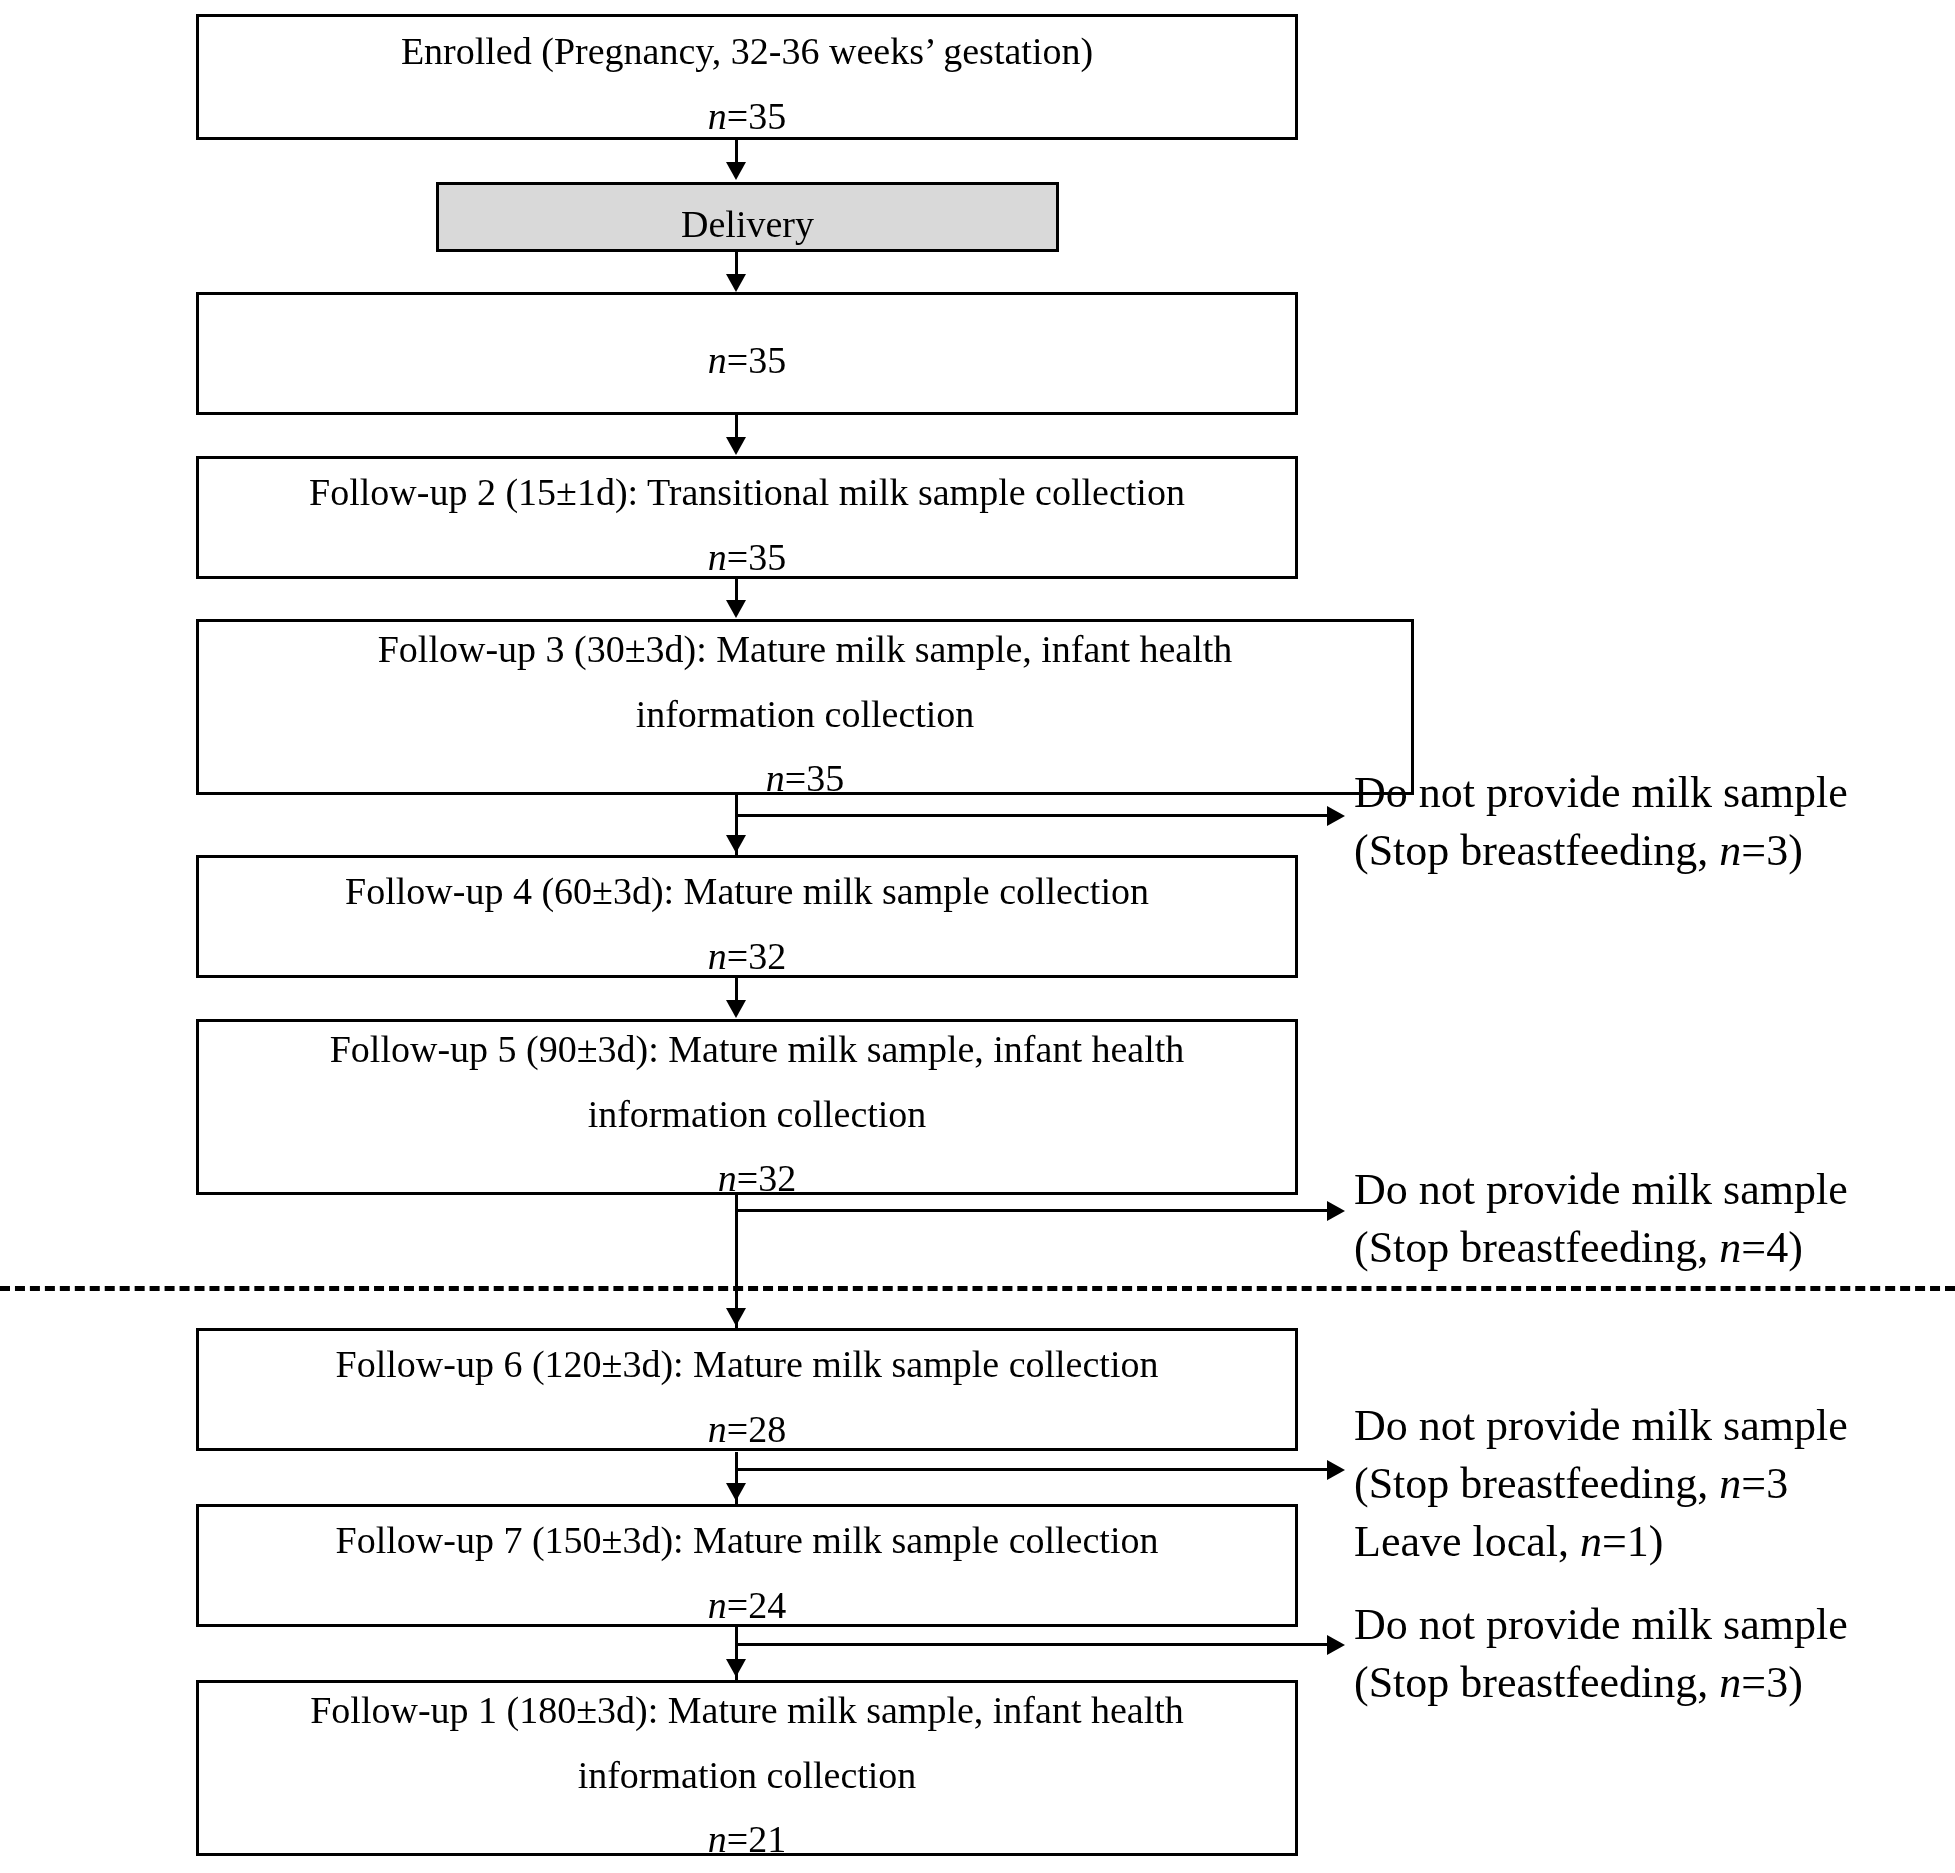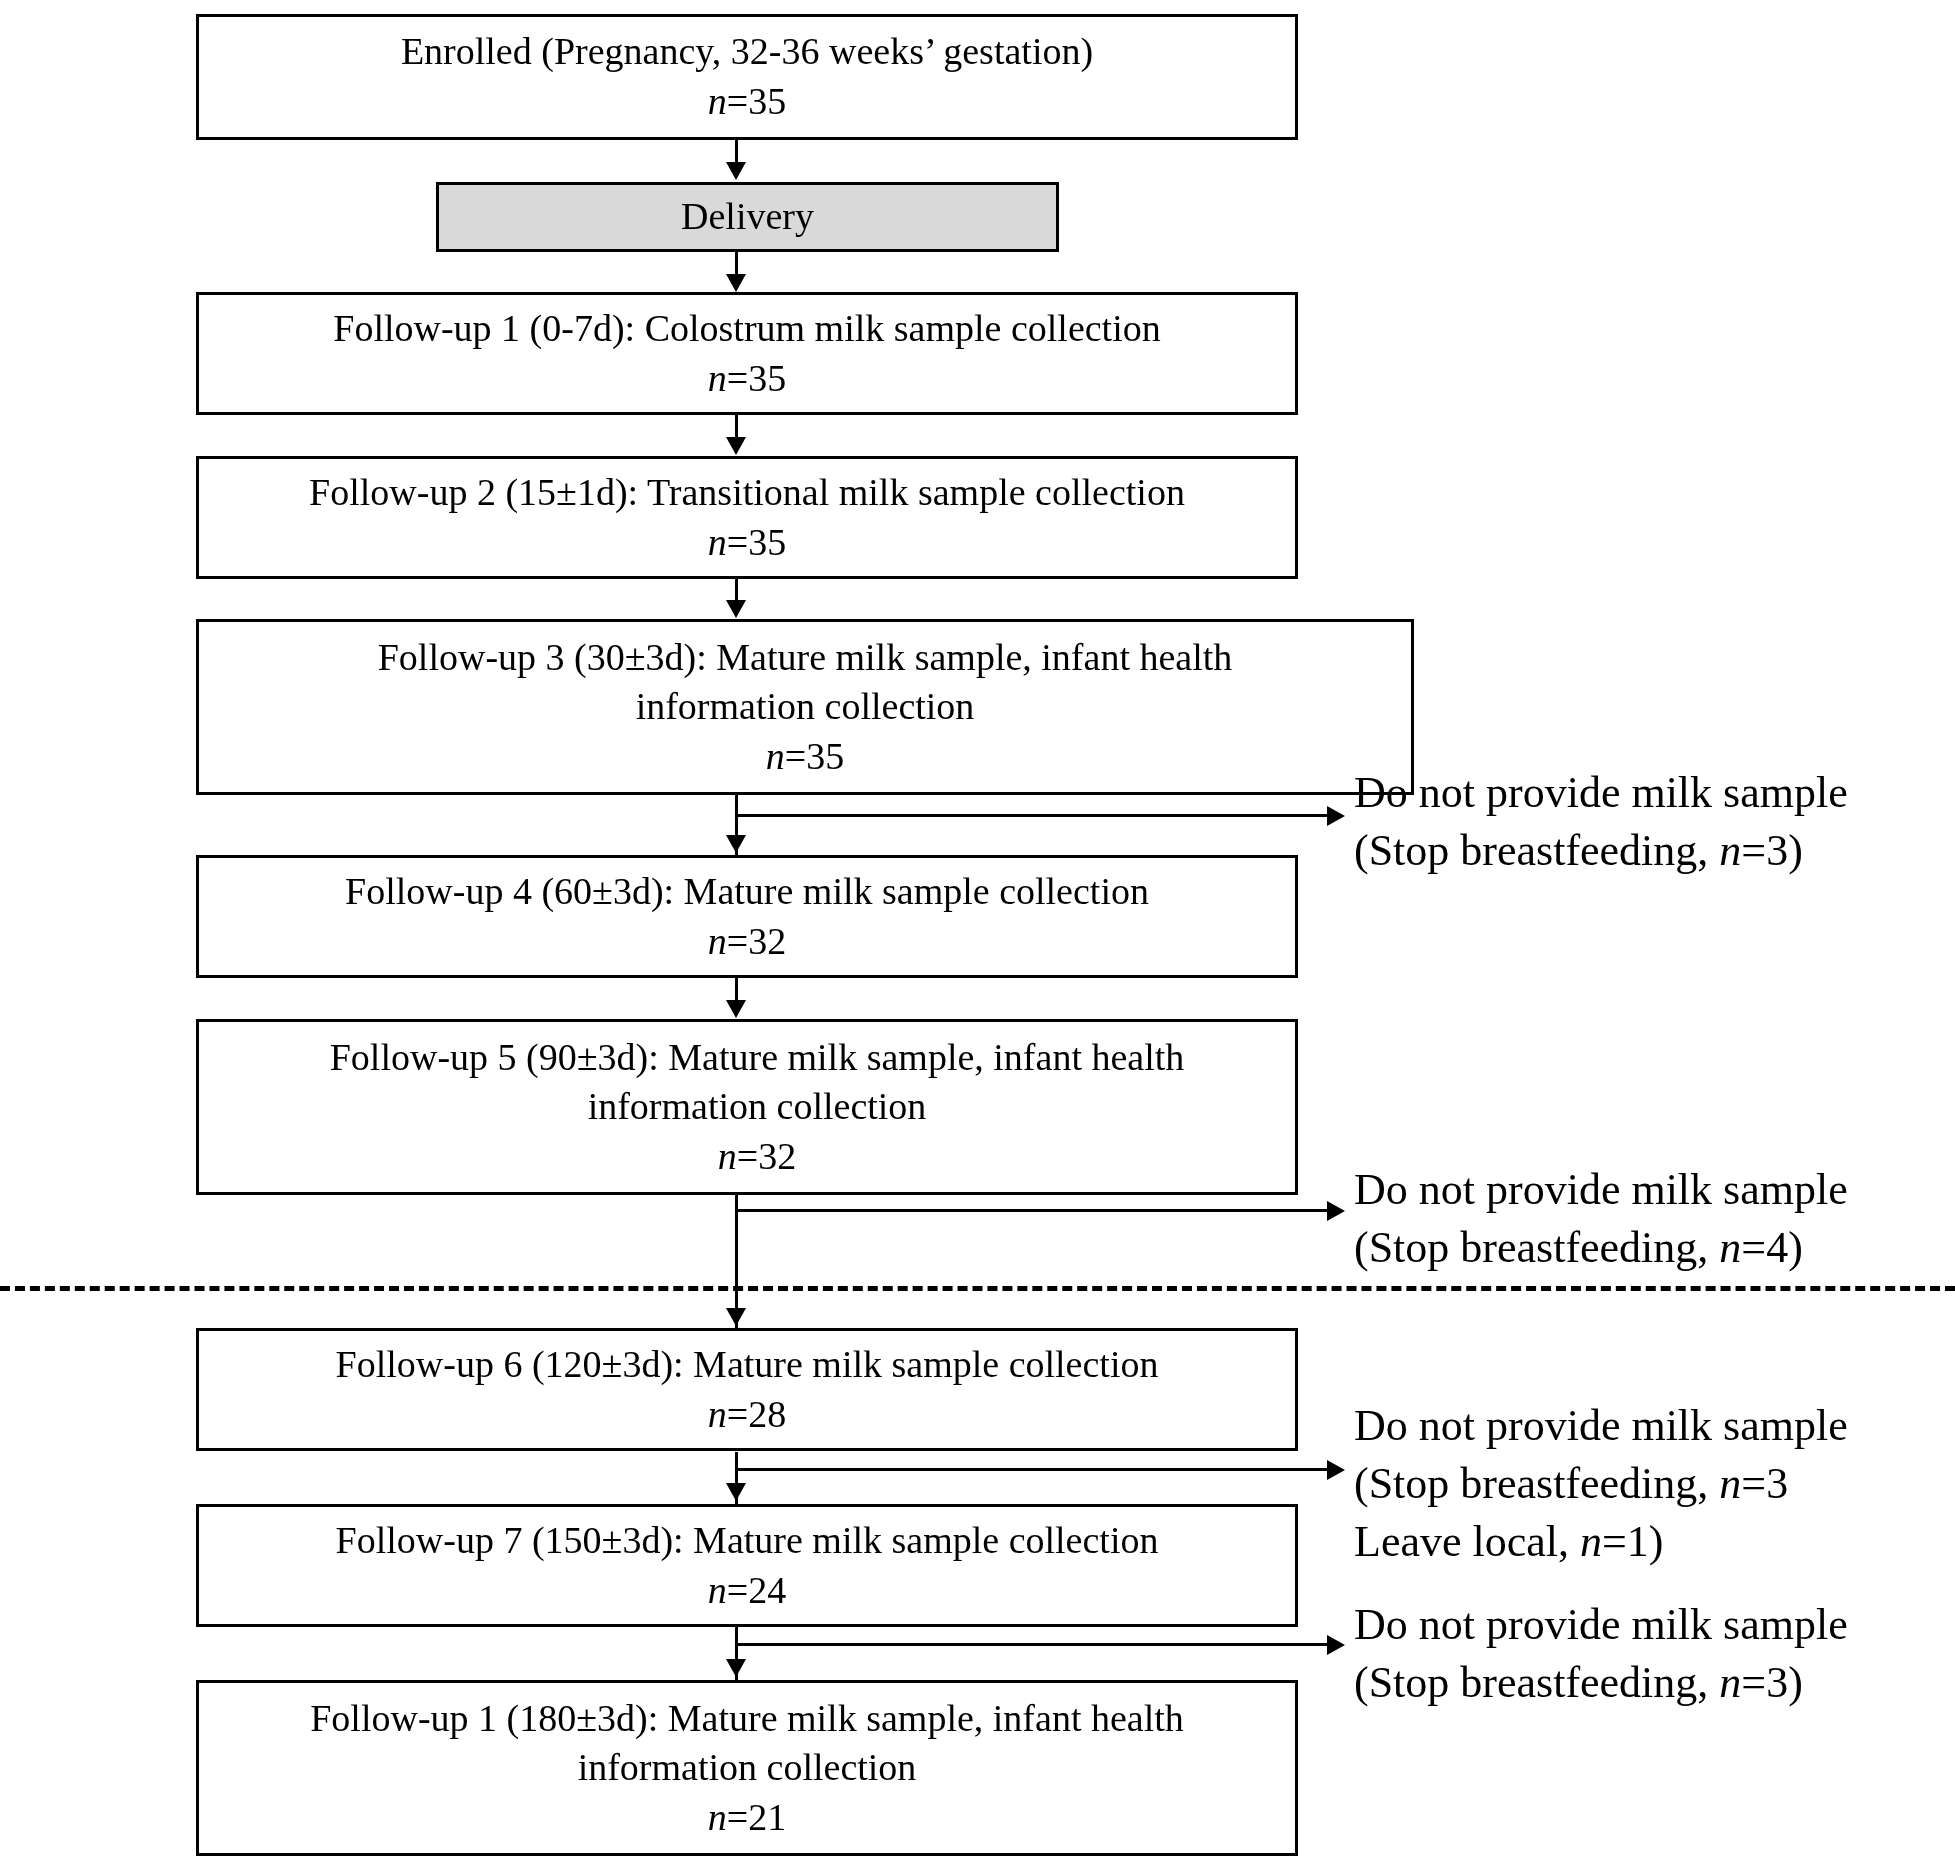--- a/index.html
+++ b/index.html
@@ -29,20 +29,21 @@
     align-items: center;
     justify-content: center;
     text-align: center;
     font-size: 38px;
     line-height: 1.30;
     letter-spacing: 0px;
   }
   .node .line {
     display: block;
     white-space: nowrap;
+    margin-top: 15px;
   }
   .node.gray {
     background: #d9d9d9;
     align-items: center;
   }
   .nvar {
     font-style: italic;
   }
 
   
@@ -106,21 +107,20 @@
   <div class="arrowhead-down" style="left:726px; top:162px;"></div>
 
   <div class="node gray" style="left:436px; top:182px; width:623px; height:70px;">
     <span class="line">Delivery</span>
   </div>
 
   <div class="vline" style="left:735px; top:252px; height:26.5px;"></div>
   <div class="arrowhead-down" style="left:726px; top:274px;"></div>
 
   <div class="node" style="left:196px; top:292px; width:1102px; height:123px;">
-    <span class="line">Follow-up 1 (0-7d): Colostrum milk sample collection</span>
     <span class="line"><span class="nvar">n</span><span>=35</span></span>
   </div>
 
   <div class="vline" style="left:735px; top:415px; height:27px;"></div>
   <div class="arrowhead-down" style="left:726px; top:437px;"></div>
 
   <div class="node" style="left:196px; top:456px; width:1102px; height:123px;">
     <span class="line">Follow-up 2 (15±1d): Transitional milk sample collection</span>
     <span class="line"><span class="nvar">n</span><span>=35</span></span>
   </div>

